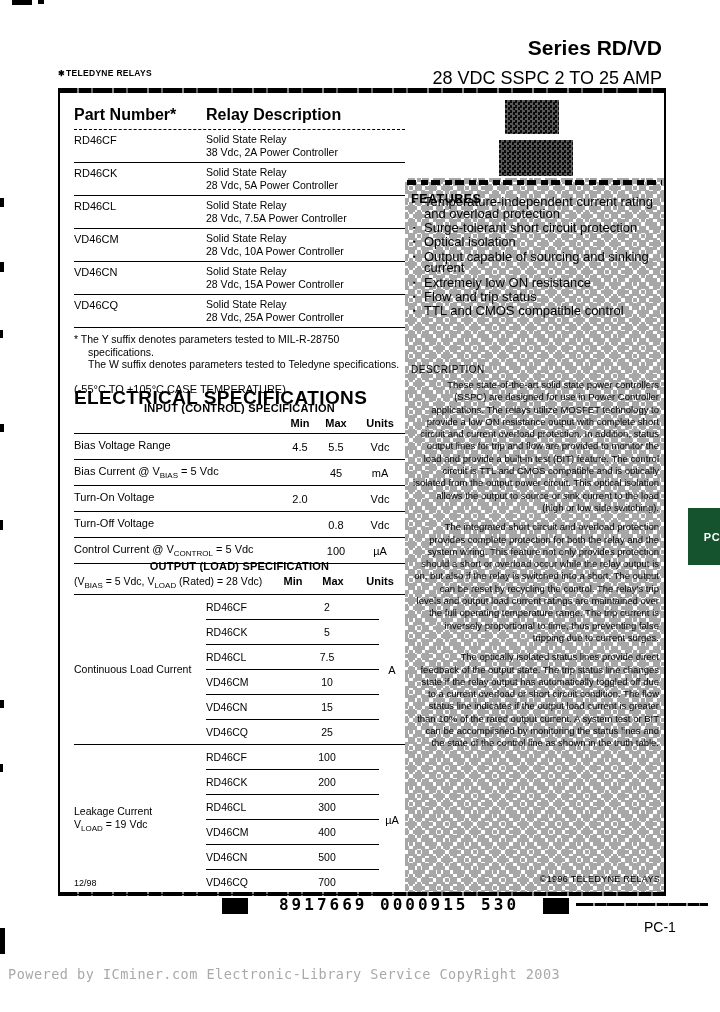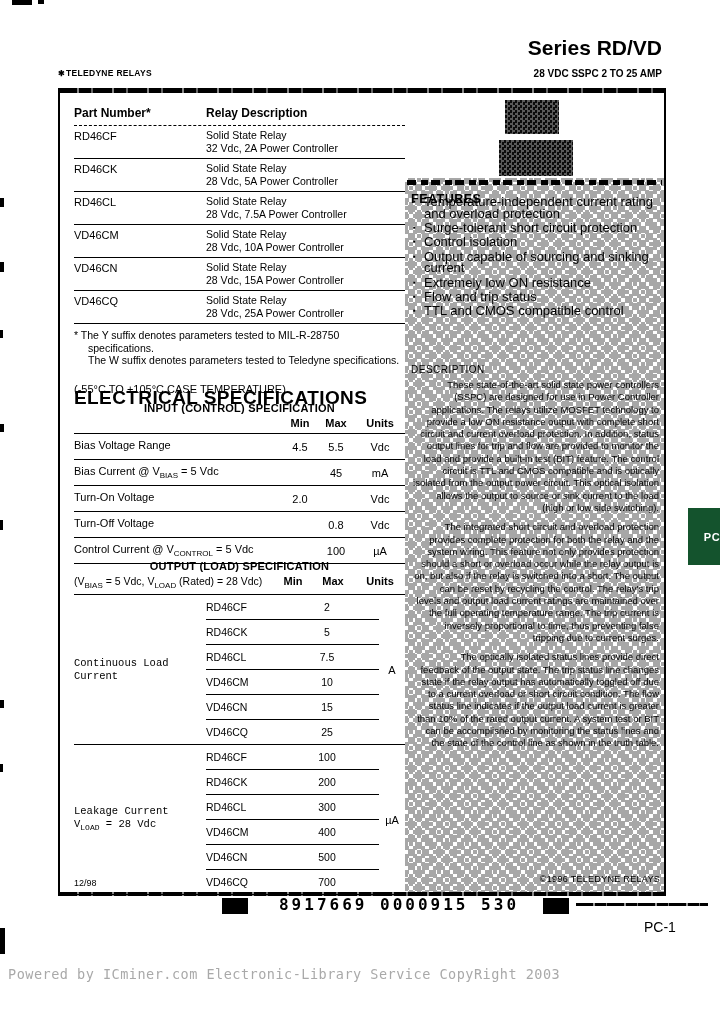--- a/index.html
+++ b/index.html
@@ -3,31 +3,31 @@
 <meta charset="utf-8">
 <style>
   html,body{margin:0;padding:0;background:#e9e9e9;}
   .page{position:relative;width:720px;height:1012px;background:#ffffff;overflow:hidden;
         font-family:"Liberation Sans", sans-serif;color:#000;}
   
   .title{position:absolute;left:58px;top:36px;font-size:21px;font-weight:bold;letter-spacing:.2px;}
   .series{position:absolute;right:58px;top:36px;font-size:21px;font-weight:bold;}
   .brand{position:absolute;left:58px;top:68px;font-size:8.5px;font-weight:bold;letter-spacing:.3px;}
   .brand .mark{font-size:8px;margin-right:1px;}
-  .subtitle{position:absolute;right:58px;top:68px;font-size:10px;font-weight:bold;}
+  .subtitle{position:absolute;right:58px;top:68px;font-size:18px;font-weight:normal;}
   
   .mk{position:absolute;background:#000;}
   
   .box{position:absolute;left:58px;top:88px;width:604px;height:804px;border:2px solid #000;}
   .strip{position:absolute;left:-2px;right:-2px;height:5px;
          background:repeating-linear-gradient(90deg,#000 0 19px,#888 19px 21px,#000 21px 33px,#666 33px 35px);}
   .strip.top{top:-2px;} .strip.bot{bottom:-2px;height:4px;}
   
   .leftcol{position:absolute;left:14px;top:10px;width:331px;}
-  .parts-head{display:flex;font-size:12px;font-weight:bold;padding:6px 0 5px 0;border-bottom:1px dashed #000;}
+  .parts-head{display:flex;font-size:16px;font-weight:bold;padding:6px 0 5px 0;border-bottom:1px dashed #000;}
   .parts-head .c1{width:132px;} .parts-head .c2{flex:1;}
   .part-row{display:flex;height:33px;border-bottom:1px solid #000;padding-top:3px;box-sizing:border-box;}
   .part-row .pn{width:132px;font-size:11px;padding-top:1px;}
   .part-row .pd{flex:1;font-size:10.5px;line-height:12.5px;}
   .footnote{font-size:10.5px;line-height:12.5px;padding:5px 0 0 0;}
   .footnote .fline{padding-left:14px;text-indent:-14px;}
   .footnote .fline2{padding-left:14px;}
   .elec-h{position:absolute;left:14px;top:276px;font-size:19px;font-weight:bold;letter-spacing:.4px;margin-top:21px;}
   .elec-s{position:absolute;left:14px;top:293px;font-size:11px;}
   
@@ -43,21 +43,21 @@
   sub{font-size:8px;}
   
   .outspec{position:absolute;left:14px;top:470px;width:331px;}
   .out-sub{display:flex;align-items:baseline;font-size:10.5px;padding:3px 0 4px 0;}
   .out-sub .st{flex:1;}
   .out-sub .m1{width:36px;text-align:center;font-weight:bold;font-size:11px;}
   .out-sub .m2{width:44px;text-align:center;font-weight:bold;font-size:11px;}
   .out-sub .m3{width:50px;text-align:center;font-weight:bold;font-size:11px;}
   .grp{display:flex;border-top:1px solid #000;border-bottom:1px solid #000;}
   .grp + .grp{border-top:none;}
-  .grp .glabel{width:132px;display:flex;flex-direction:column;justify-content:center;font-size:10.5px;line-height:13px;font-family:Liberation Mono, monospace;}
+  .grp .glabel{width:132px;display:flex;flex-direction:column;justify-content:center;font-size:10.5px;line-height:13px;}
   .grp .grows{flex:1;}
   .grow{display:flex;height:24px;align-items:center;border-bottom:1px solid #000;font-size:10.5px;}
   .grow:last-child{border-bottom:none;}
   .grow .gp{width:96px;} .grow .gv{width:50px;text-align:center;} .grow .gf{flex:1;}
   .grp .gunit{width:26px;display:flex;align-items:center;justify-content:center;font-size:11px;}
   .datecode{position:absolute;left:14px;top:788px;font-size:9px;}
   
   .rightcol{position:absolute;left:347px;top:2px;width:255px;height:800px;}
   .photo{position:absolute;background:#0b0b0b;
          background-image:repeating-conic-gradient(rgba(255,255,255,.32) 0% 25%, transparent 0% 50%);
@@ -120,21 +120,21 @@
 
     <div class="leftcol">
       <div class="parts-head">
         <div class="c1">Part Number*</div>
         <div class="c2">Relay Description</div>
       </div>
       <div class="part-row">
         <div class="pn">RD46CF</div>
         <div class="pd">
             <div>Solid State Relay</div>
-            <div>32 Vdc, 2A Power Controller</div>
+            <div>38 Vdc, 2A Power Controller</div>
           </div>
       </div>
       <div class="part-row">
         <div class="pn">RD46CK</div>
         <div class="pd">
             <div>Solid State Relay</div>
             <div>28 Vdc, 5A Power Controller</div>
           </div>
       </div>
       <div class="part-row">
@@ -258,21 +258,21 @@
               <div class="gv">25</div>
               <div class="gf"></div>
             </div>
         </div>
         <div class="gunit">A</div>
       </div>
 
       <div class="grp">
         <div class="glabel">
           <div>Leakage Current</div>
-          <div><span>V</span><sub>LOAD</sub><span> = 28 Vdc</span></div>
+          <div><span>V</span><sub>LOAD</sub><span> = 19 Vdc</span></div>
         </div>
         <div class="grows">
           <div class="grow">
               <div class="gp">RD46CF</div>
               <div class="gv">100</div>
               <div class="gf"></div>
             </div>
           <div class="grow">
               <div class="gp">RD46CK</div>
               <div class="gv">200</div>
@@ -307,21 +307,21 @@
 
     <div class="rightcol">
       <div class="photo ph1"></div>
       <div class="photo ph2"></div>
       <div class="rdivider"></div>
 
       <div class="feat-h">FEATURES</div>
       <div class="feat-list">
         <div class="feat">Temperature-independent current rating and overload protection</div>
         <div class="feat">Surge-tolerant short circuit protection</div>
-        <div class="feat">Control isolation</div>
+        <div class="feat">Optical isolation</div>
         <div class="feat">Output capable of sourcing and sinking current</div>
         <div class="feat">Extremely low ON resistance</div>
         <div class="feat">Flow and trip status</div>
         <div class="feat">TTL and CMOS compatible control</div>
       </div>
 
       <div class="desc-h">DESCRIPTION</div>
       <div class="desc">
         <p>These state-of-the-art solid state power controllers (SSPC) are designed for use in Power Controller applications. The relays utilize MOSFET technology to provide a low ON resistance output with complete short circuit and current overload protection. In addition, status output lines for trip and flow are provided to monitor the load and provide a built-in test (BIT) feature. The control circuit is TTL and CMOS compatible and is optically isolated from the output power circuit. This optical isolation allows the output to source or sink current to the load (high or low side switching).</p>
         <p>The integrated short circuit and overload protection provides complete protection for both the relay and the system wiring. This feature not only provides protection should a short or overload occur while the relay output is on, but also if the relay is switched into a short. The output can be reset by recycling the control. The relay's trip levels and output load current ratings are maintained over the full operating temperature range. The trip current is inversely proportional to time, thus preventing false tripping due to current surges.</p>

